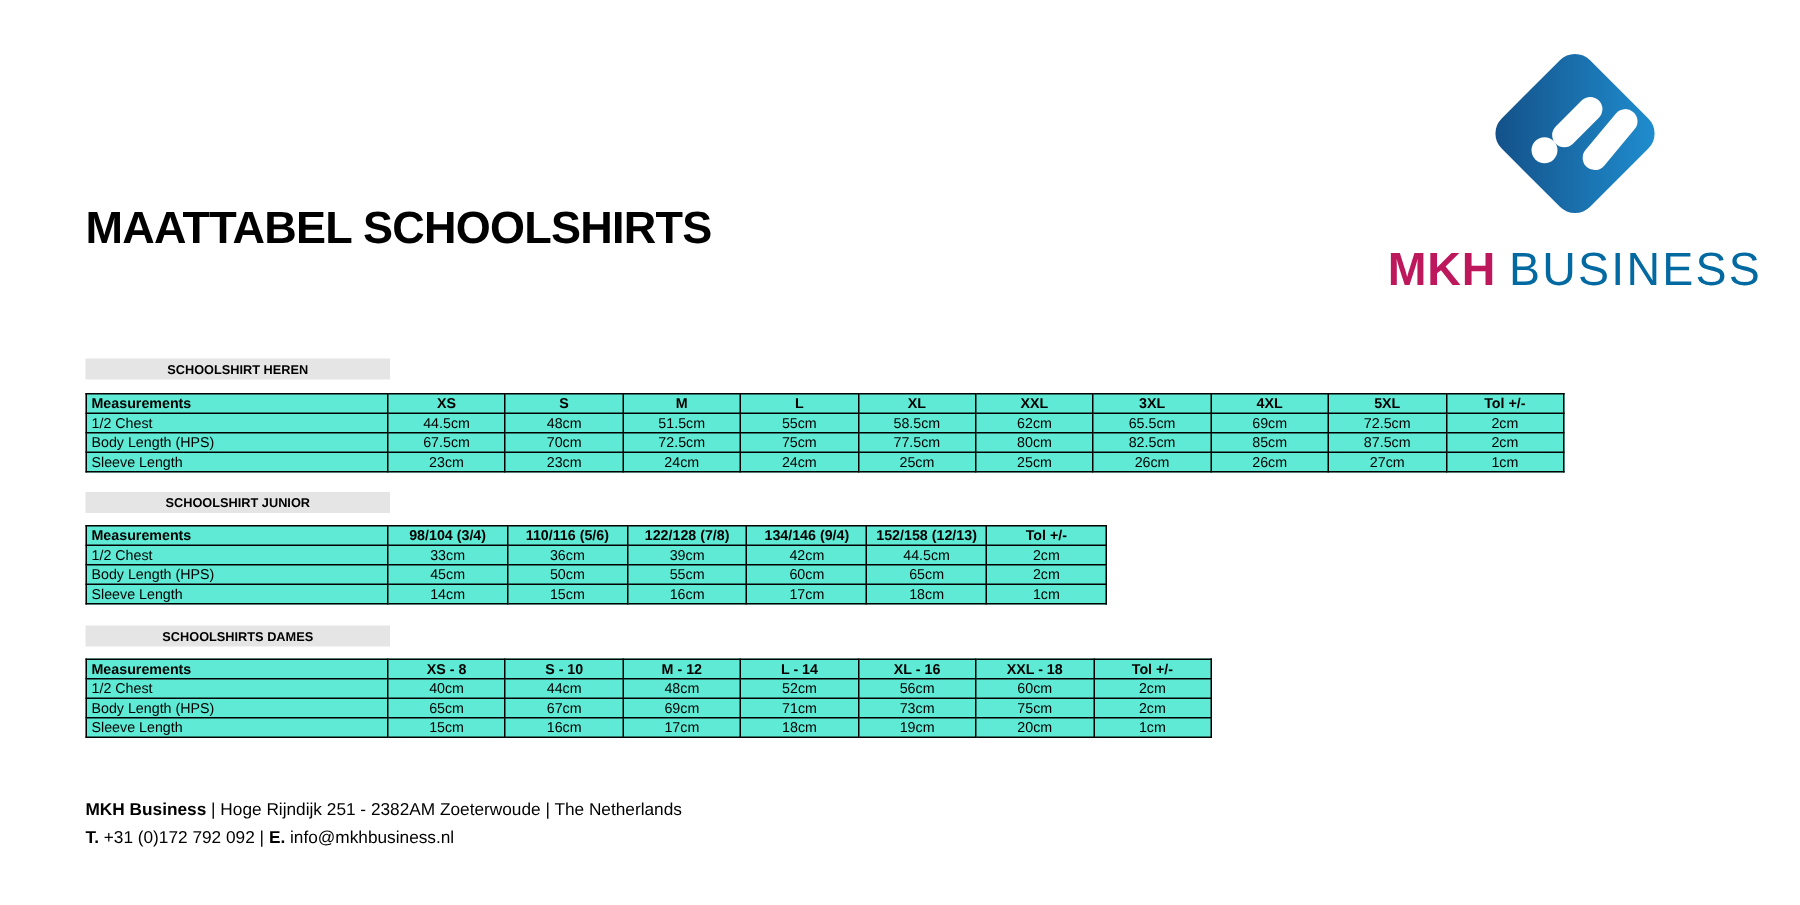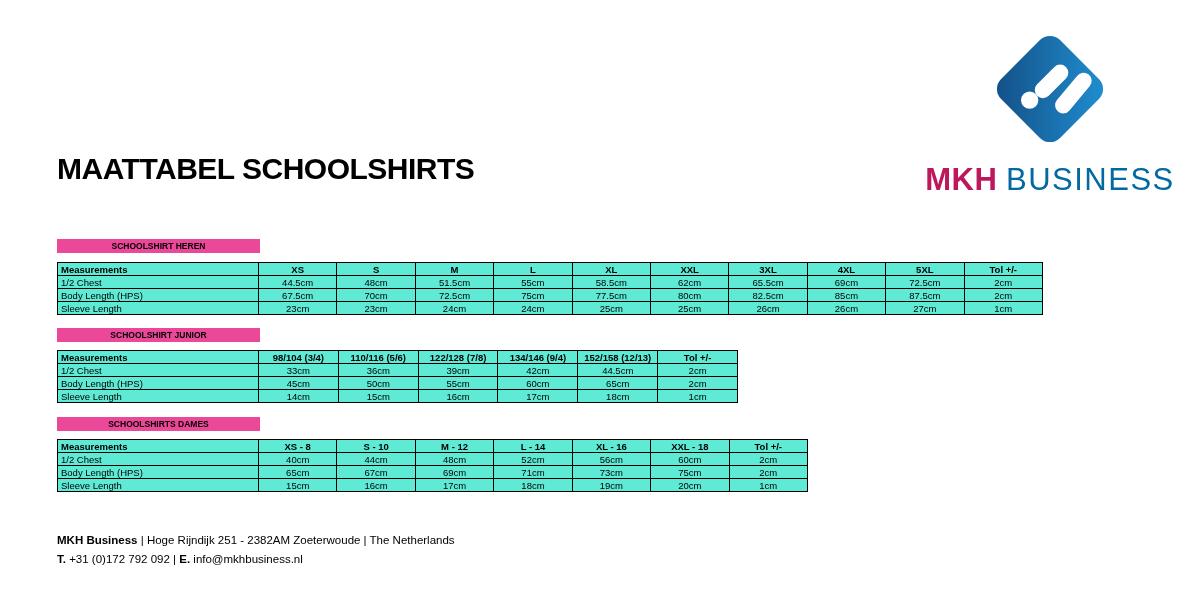--- a/index.html
+++ b/index.html
@@ -1,31 +1,31 @@
 <!DOCTYPE html>
 <html><head>
 <meta charset="utf-8">
 <style>
   * { margin:0; padding:0; box-sizing:border-box; }
   html,body { width:1200px; height:603px; background:#ffffff; font-family:"Liberation Sans", sans-serif; color:#000; }
   .page { position:relative; width:1200px; height:603px; background:#fff; overflow:hidden; }
 
-  .title { position:absolute; left:57px; top:152px; font-size:30px; font-weight:bold; letter-spacing:-0.5px; }
+  .title { position:absolute; left:57px; top:136px; font-size:30px; font-weight:bold; letter-spacing:-0.5px; }
 
   
   .logo { position:absolute; left:925px; top:28px; width:250px; text-align:center; }
   .diamond-wrap { position:relative; width:250px; height:122px; }
   .diamond-svg { position:absolute; left:50%; top:0; transform:translateX(-50%); }
   .brand { margin-top:12px; font-size:31px; white-space:nowrap; }
   .brand .mkh { font-weight:bold; color:#be185d; letter-spacing:0.5px; }
   .brand .bus { font-weight:normal; color:#0369a1; letter-spacing:1.5px; }
   .tagline { margin-top:6px; font-size:10.5px; font-weight:bold; letter-spacing:2.1px; color:#2d6da6; white-space:nowrap; }
 
   
-  .section-bar { position:absolute; left:57px; width:203px; height:14px; background:#ec4899;
+  .section-bar { position:absolute; left:57px; width:203px; height:14px; background:#e5e5e5;
                  font-size:8.5px; font-weight:bold; text-align:center; line-height:14px; }
   #bar0 { top:239px; } #bar1 { top:328px; } #bar2 { top:417px; }
 
   
   table { position:absolute; left:57px; border-collapse:collapse; table-layout:fixed; background:#5eead4;
           border:1.5px solid #000; }
   #table0 { top:262px; width:986px; }
   #table1 { top:350px; width:681px; }
   #table2 { top:439px; width:751px; }
   th, td { border:1px solid #000; font-size:9.5px; height:13px; padding:0 3px;

